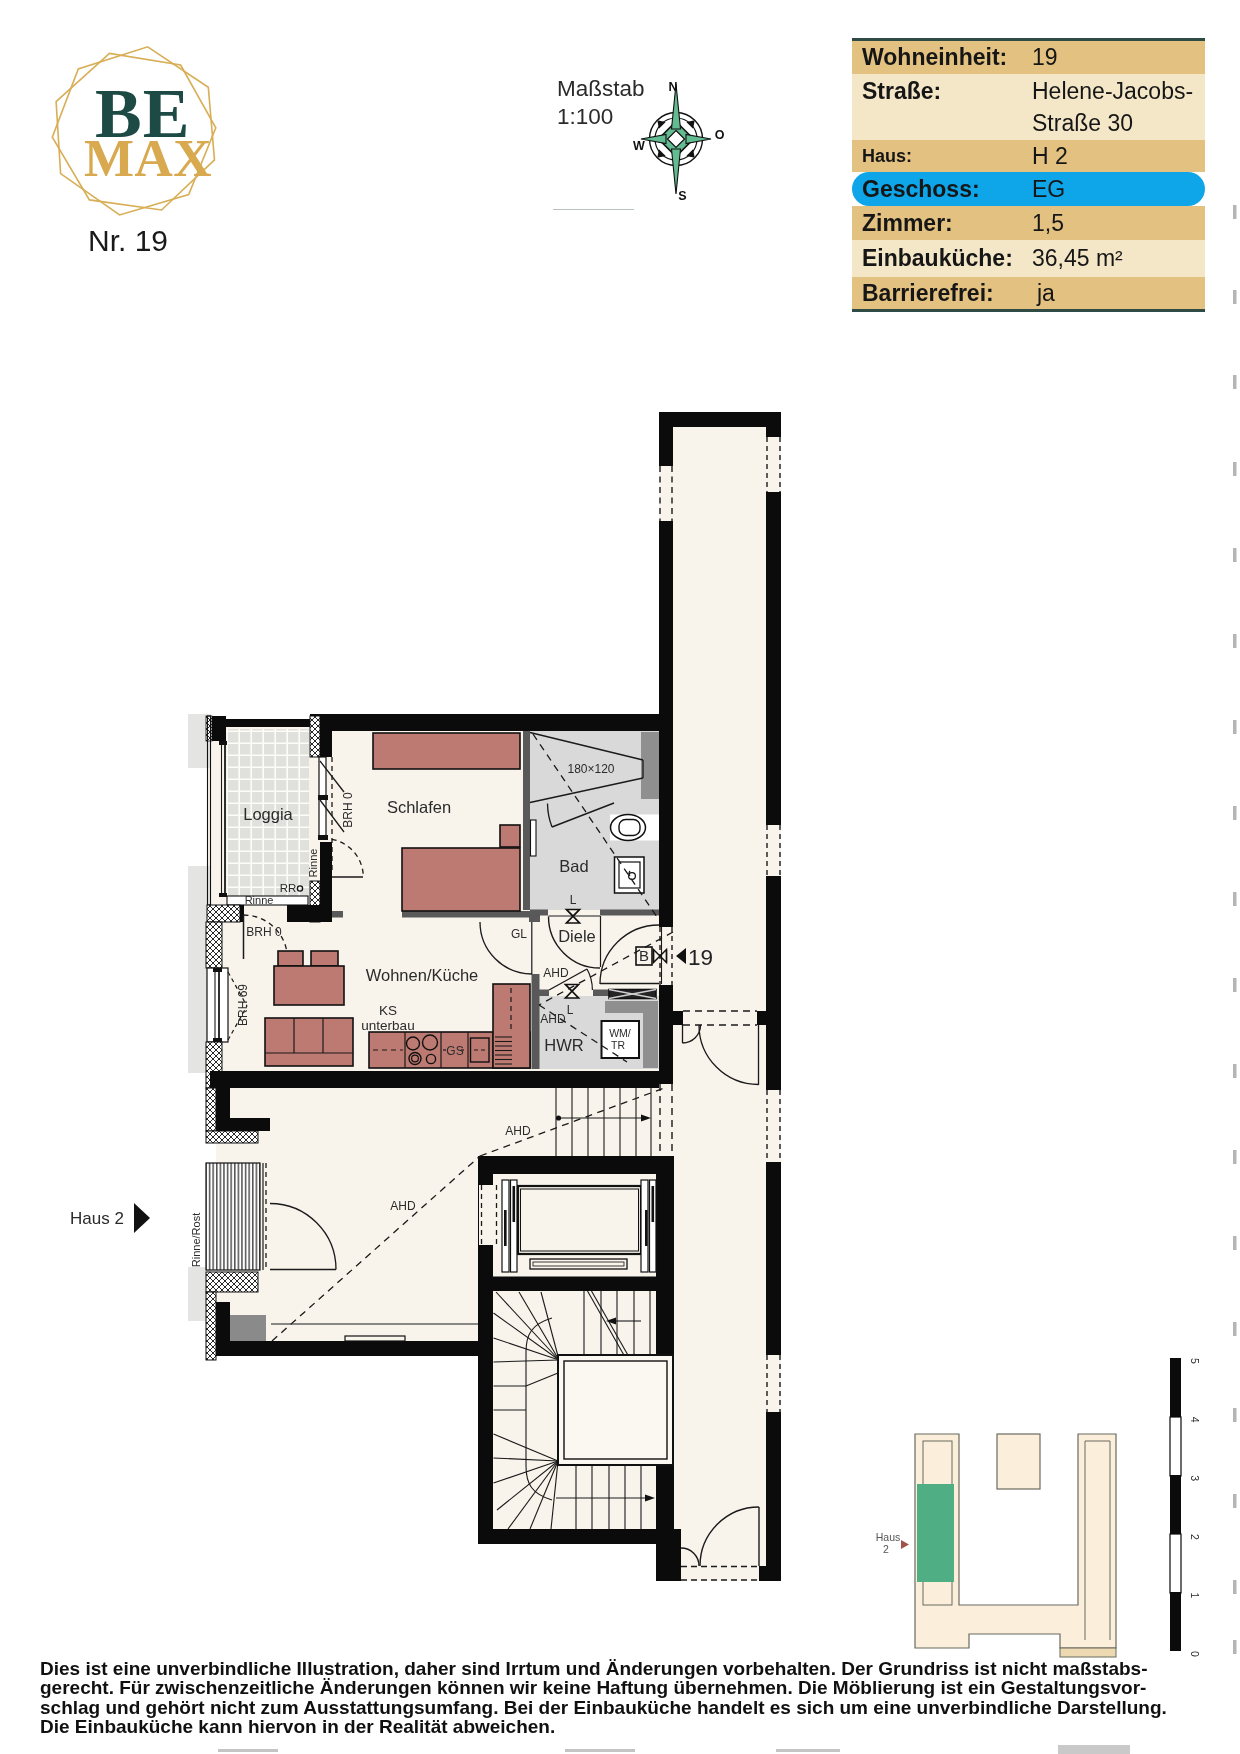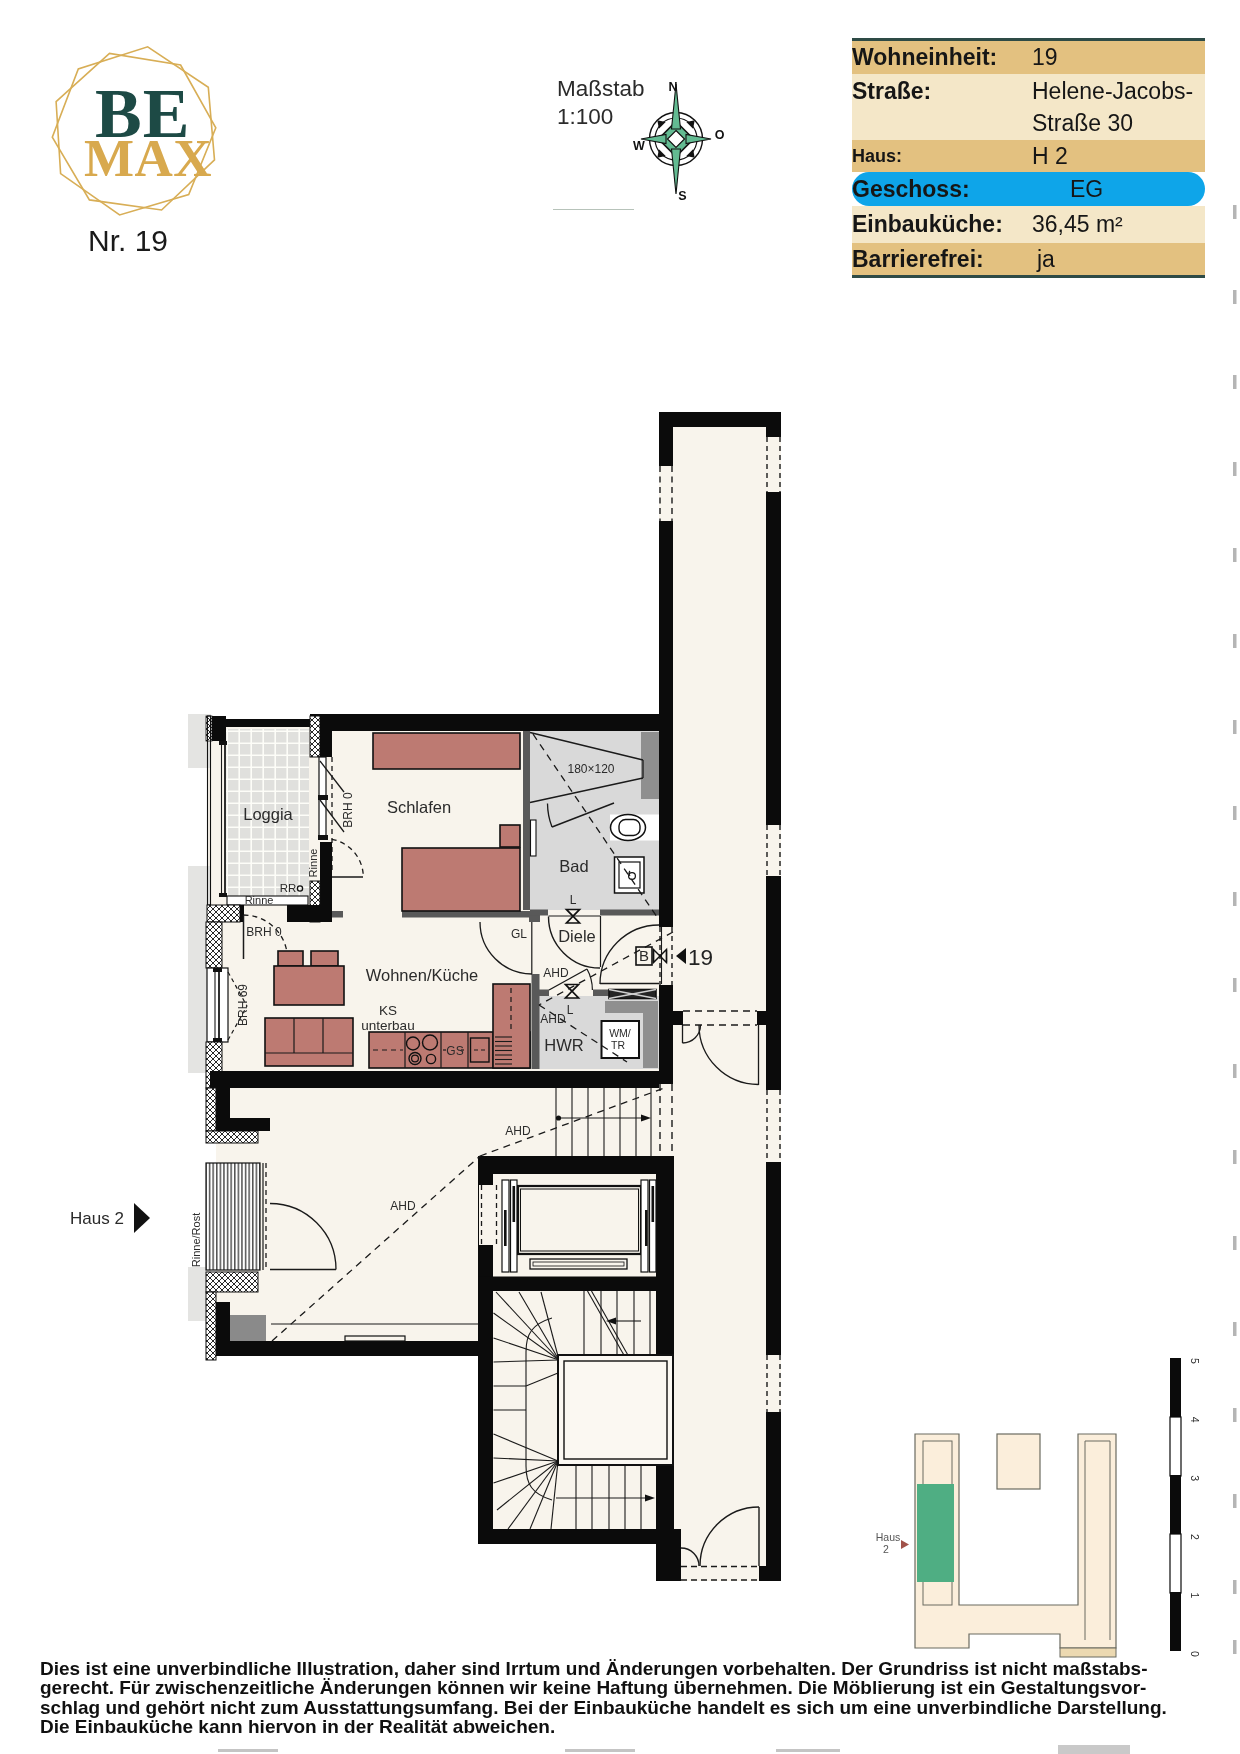--- a/index.html
+++ b/index.html
@@ -1,21 +1,21 @@
 <!DOCTYPE html>
 <html><head>
 <meta charset="utf-8">
 <style>
   html,body{margin:0;padding:0;background:#fff;}
   #page{position:relative;width:1240px;height:1754px;background:#ffffff;overflow:hidden;
         font-family:"Liberation Sans",sans-serif;}
   .abs{position:absolute;}
   .tbl{position:absolute;left:852px;top:38px;width:353px;font-family:"Liberation Sans",sans-serif;}
   .trow{position:relative;display:flex;}
-  .lab{font-weight:700;color:#161616;}
+  .lab{padding-left:10px;font-weight:700;color:#161616;}
   .val{position:absolute;left:180px;top:0;font-weight:400;color:#161616;}
   .disc{position:absolute;left:40px;top:1659px;width:1160px;
         font-size:19px;line-height:19.3px;font-weight:700;color:#101010;letter-spacing:0px;}
 </style>
 </head>
 <body>
 <div id="page">
 
 <svg class="abs" style="left:40px;top:30px" width="260" height="240" viewBox="0 0 260 240">
   <g fill="none" stroke="#d8ae56" stroke-width="1.6">
@@ -59,21 +59,25 @@
   <div class="trow" style="height:66px;background:#f4e7c8;">
         <span class="lab" style="font-size:23px;line-height:32px;padding-top:1px;">Straße:</span>
         <span class="val" style="font-size:23px;line-height:32px;padding-top:1px;">Helene-Jacobs-<br>Straße 30</span>
       </div>
   <div class="trow" style="height:32px;background:#e3c180;">
         <span class="lab" style="font-size:18px;line-height:32px;">Haus:</span>
         <span class="val" style="font-size:23px;line-height:32px;">H 2</span>
       </div>
   <div class="trow" style="height:34px;background:#0ea5e9;border-radius:17px;">
         <span class="lab" style="font-size:23px;line-height:34px;">Geschoss:</span>
-        <span class="val" style="font-size:23px;line-height:34px;margin-left:38px;">EG</span>
+        <span class="val" style="font-size:23px;line-height:34px;">EG</span>
+      </div>
+  <div class="trow" style="height:34px;background:#e3c180;">
+        <span class="lab" style="font-size:23px;line-height:34px;">Zimmer:</span>
+        <span class="val" style="font-size:23px;line-height:34px;">1,5</span>
       </div>
   <div class="trow" style="height:37px;background:#f4e7c8;">
         <span class="lab" style="font-size:23px;line-height:37px;">Einbauküche:</span>
         <span class="val" style="font-size:23px;line-height:37px;">36,45 m²</span>
       </div>
   <div class="trow" style="height:32px;background:#e3c180;">
         <span class="lab" style="font-size:23px;line-height:32px;">Barrierefrei:</span>
         <span class="val" style="font-size:23px;line-height:32px;padding-left:5px;">ja</span>
       </div>
   <div style="height:3px;background:#2e4b46;"></div>

